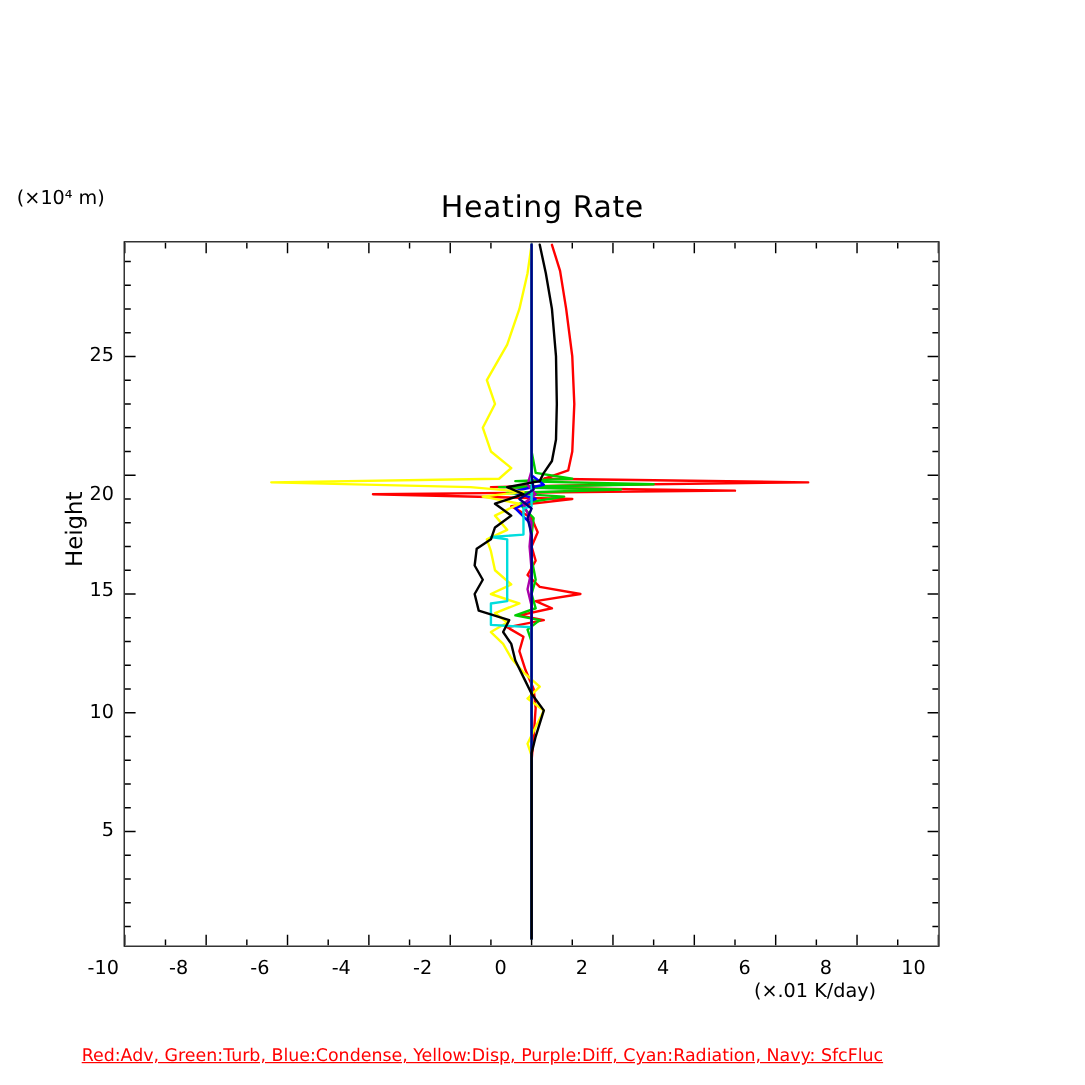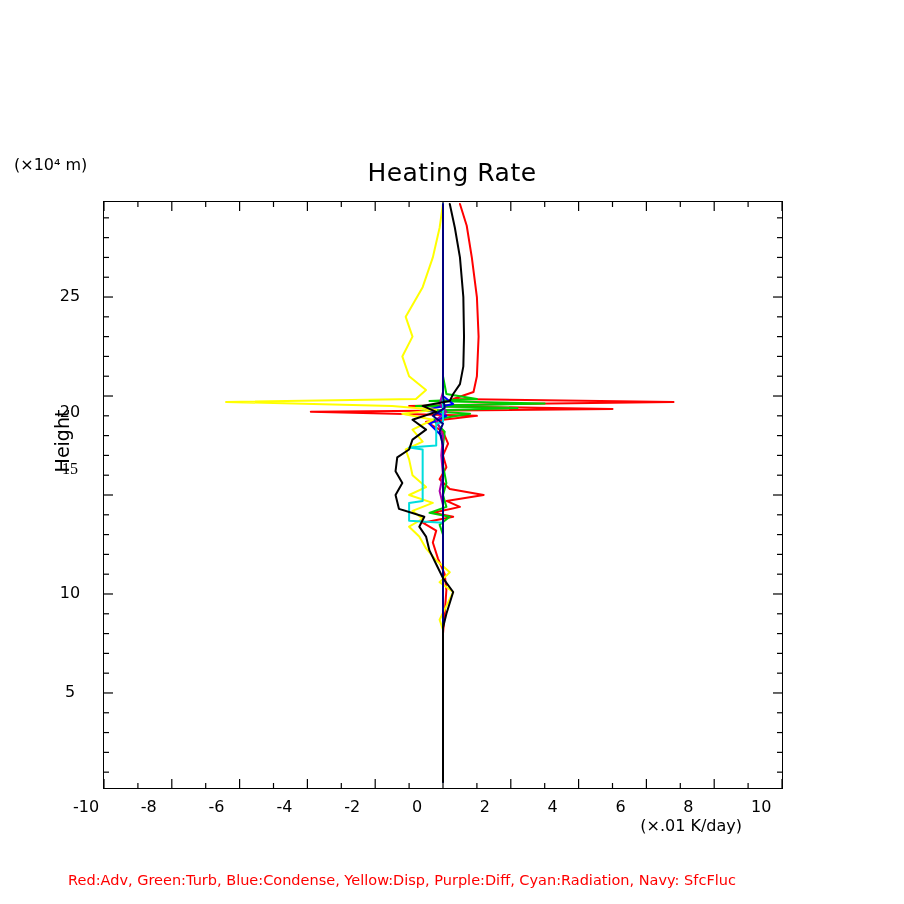--- a/index.html
+++ b/index.html
@@ -43,36 +43,37 @@
     left: -18px;
     top: 430px;
     width: 160px;
     text-align: center;
     transform: rotate(-90deg);
     transform-origin: 50% 50%;
     font-size: 19px;
   }
 
   #xlabel {
-    left: 16px;
+    left: 4px;
     top: 816px;
     width: 836px;
     text-align: right;
     padding-right: 110px;
     box-sizing: border-box;
     font-size: 16px;
   }
 
   #legend {
     left: 0;
     top: 872px;
     width: 804px;
     text-align: center;
     font-size: 14.5px;
     color: #ff0000;
+    text-decoration: underline;
   }
 
   
   #plot {
     left: 103px;
     top: 201px;
     width: 680px;
     height: 588px;
     border: 1.3px solid #000;
     box-sizing: border-box;
@@ -80,21 +81,21 @@
   #plot svg { display: block; }
 
   .tick-label-x {
     font-size: 16px;
     text-align: left;
     width: 60px;
     margin-left: -30px;
   }
   .tick-label-y {
     font-size: 16px;
-    text-align: center;
+    text-align: right;
     width: 50px;
     margin-top: -10px;
   }
 </style>
 </head>
 <body>
 
 <div id="root">
 
   <div id="chart-title" class="abs">Heating Rate</div>
@@ -227,20 +228,20 @@
       <div class="abs tick-label-x" style="left: 306.4px; top: 797px;">-4</div>
       <div class="abs tick-label-x" style="left: 374.2px; top: 797px;">-2</div>
       <div class="abs tick-label-x" style="left: 442px; top: 797px;">0</div>
       <div class="abs tick-label-x" style="left: 509.8px; top: 797px;">2</div>
       <div class="abs tick-label-x" style="left: 577.6px; top: 797px;">4</div>
       <div class="abs tick-label-x" style="left: 645.4px; top: 797px;">6</div>
       <div class="abs tick-label-x" style="left: 713.2px; top: 797px;">8</div>
       <div class="abs tick-label-x" style="left: 781px; top: 797px;">10</div>
       <div class="abs tick-label-y" style="left: 45px; top: 691.973px;">5</div>
       <div class="abs tick-label-y" style="left: 45px; top: 592.986px;">10</div>
-      <div class="abs tick-label-y" style="left: 45px; top: 470px; font-family: Liberation Serif, serif;">15</div>
+      <div class="abs tick-label-y" style="left: 45px; top: 492px;">15</div>
       <div class="abs tick-label-y" style="left: 45px; top: 412px;">20</div>
       <div class="abs tick-label-y" style="left: 45px; top: 296.027px;">25</div>
     </div>
 
   <div id="legend" class="abs">Red:Adv, Green:Turb, Blue:Condense, Yellow:Disp, Purple:Diff, Cyan:Radiation, Navy: SfcFluc</div>
 
 </div>
 
 </body></html>

